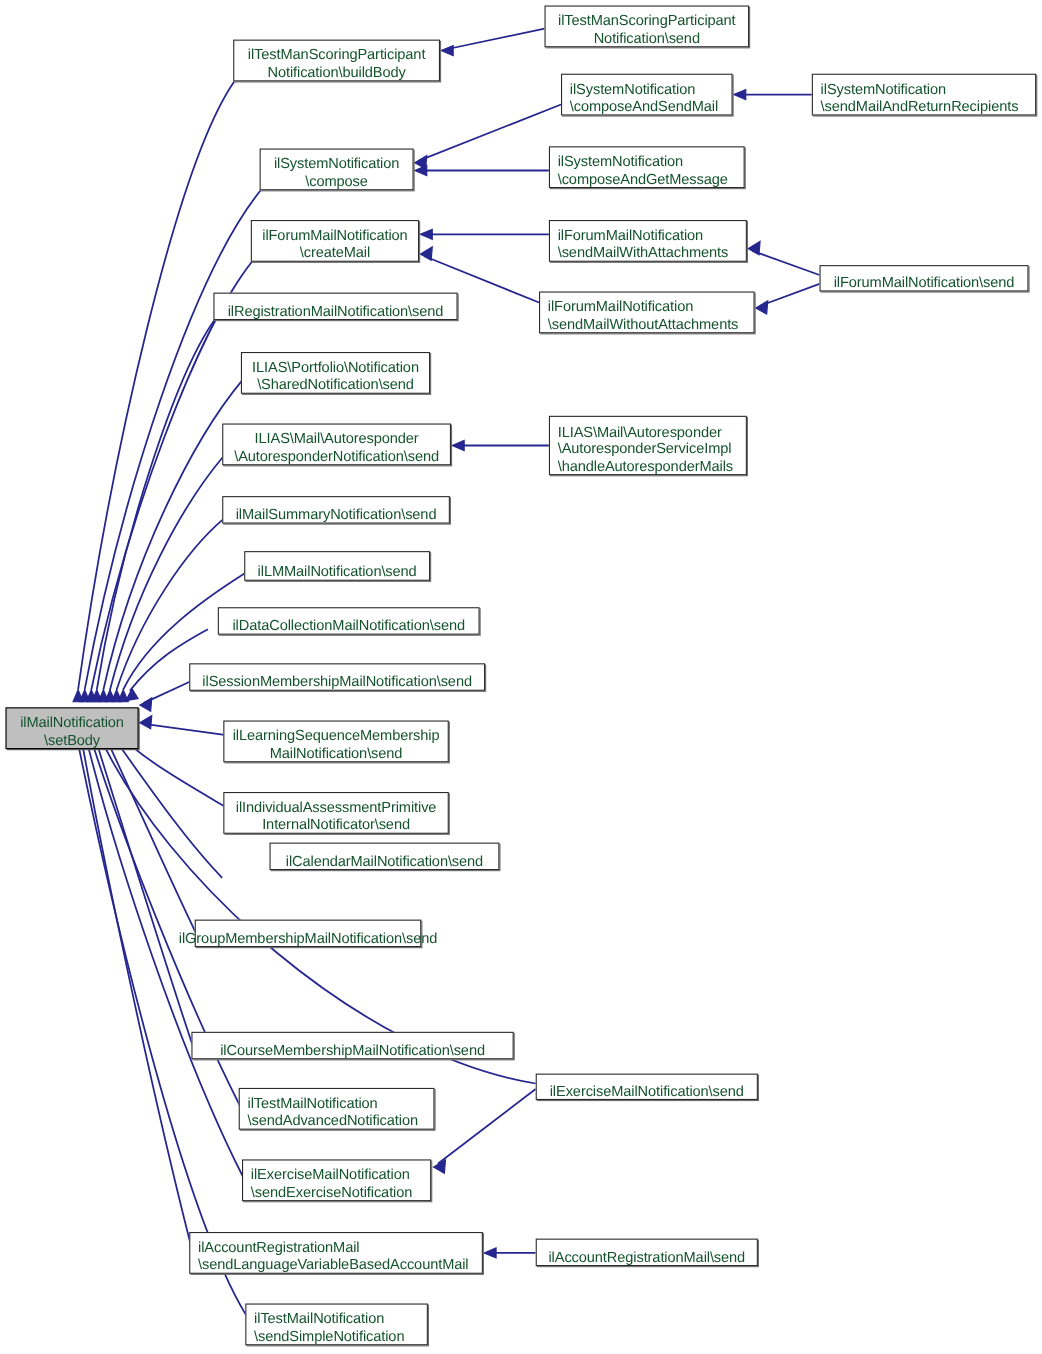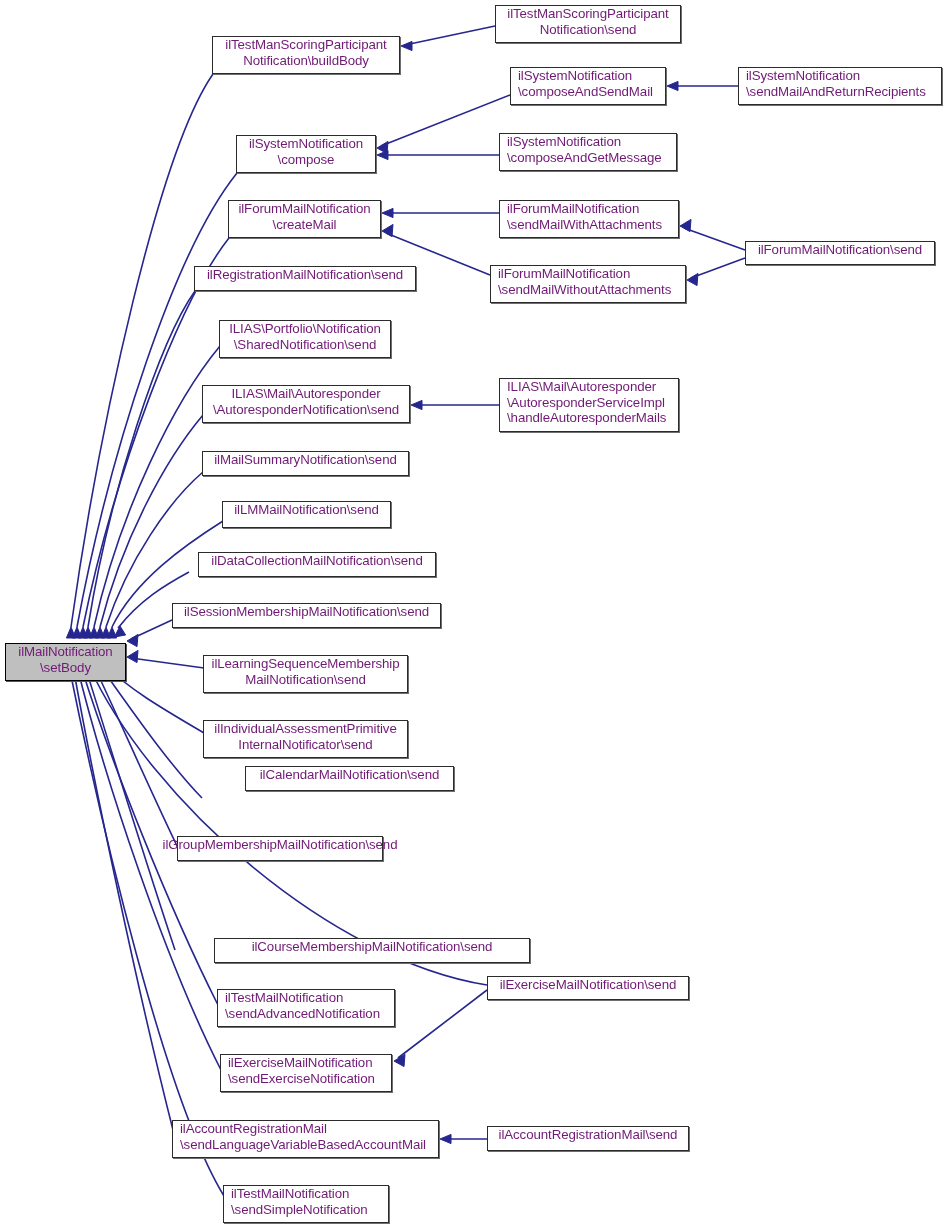--- a/index.html
+++ b/index.html
@@ -26,24 +26,24 @@
     height: 1231px;
     pointer-events: none;
   }
   .node {
     position: absolute;
     box-sizing: border-box;
     background: #ffffff;
     border: 1px solid #2b2b2b;
     box-shadow: 1px 1px 0 0 #6e6e6e;
     display: flex;
-    align-items: flex-start;
+    align-items: flex-end;
     justify-content: center;
     text-align: center;
-    color: #701a75;
+    color: #14532d;
     font-size: 13.3px;
     line-height: 15.5px;
     letter-spacing: -0.1px;
     white-space: pre-line;
     padding: 0 11px;
   }
   .node.hub {
     background: #bfbfbf;
     border: 1px solid #000000;
     box-shadow: 1px 1px 0 0 #555555;
@@ -156,21 +156,21 @@
       <div class="node" style="left: 202px; top: 451px; width: 207px; height: 25px;"><span>ilMailSummaryNotification\send</span></div>
       <div class="node" style="left: 222px; top: 501px; width: 169px; height: 27px;"><span>ilLMMailNotification\send</span></div>
       <div class="node" style="left: 198px; top: 552px; width: 238px; height: 25px;"><span>ilDataCollectionMailNotification\send</span></div>
       <div class="node" style="left: 172px; top: 603px; width: 269px; height: 25px;"><span>ilSessionMembershipMailNotification\send</span></div>
       <div class="node" style="left: 203px; top: 655px; width: 205px; height: 38px;"><span>ilLearningSequenceMembership
 MailNotification\send</span></div>
       <div class="node" style="left: 203px; top: 720px; width: 205px; height: 38px;"><span>ilIndividualAssessmentPrimitive
 InternalNotificator\send</span></div>
       <div class="node" style="left: 201px; top: 766px; width: 209px; height: 25px; margin-left: 44px;"><span>ilCalendarMailNotification\send</span></div>
       <div class="node" style="left: 177px; top: 836px; width: 206px; height: 25px;"><span>ilGroupMembershipMailNotification\send</span></div>
-      <div class="node" style="left: 174px; top: 938px; width: 316px; height: 25px; margin-left: 40px;"><span>ilCourseMembershipMailNotification\send</span></div>
+      <div class="node" style="left: 174px; top: 938px; width: 293px; height: 25px;"><span>ilCourseMembershipMailNotification\send</span></div>
       <div class="node" style="left: 487px; top: 976px; width: 202px; height: 24px;"><span>ilExerciseMailNotification\send</span></div>
       <div class="node leftalign" style="left: 217px; top: 989px; width: 178px; height: 38px;"><span>ilTestMailNotification
 \sendAdvancedNotification</span></div>
       <div class="node leftalign" style="left: 220px; top: 1054px; width: 172px; height: 38px;"><span>ilExerciseMailNotification
 \sendExerciseNotification</span></div>
       <div class="node leftalign" style="left: 172px; top: 1120px; width: 267px; height: 38px;"><span>ilAccountRegistrationMail
 \sendLanguageVariableBasedAccountMail</span></div>
       <div class="node" style="left: 487px; top: 1126px; width: 202px; height: 25px;"><span>ilAccountRegistrationMail\send</span></div>
       <div class="node leftalign" style="left: 223px; top: 1185px; width: 166px; height: 38px;"><span>ilTestMailNotification
 \sendSimpleNotification</span></div>

